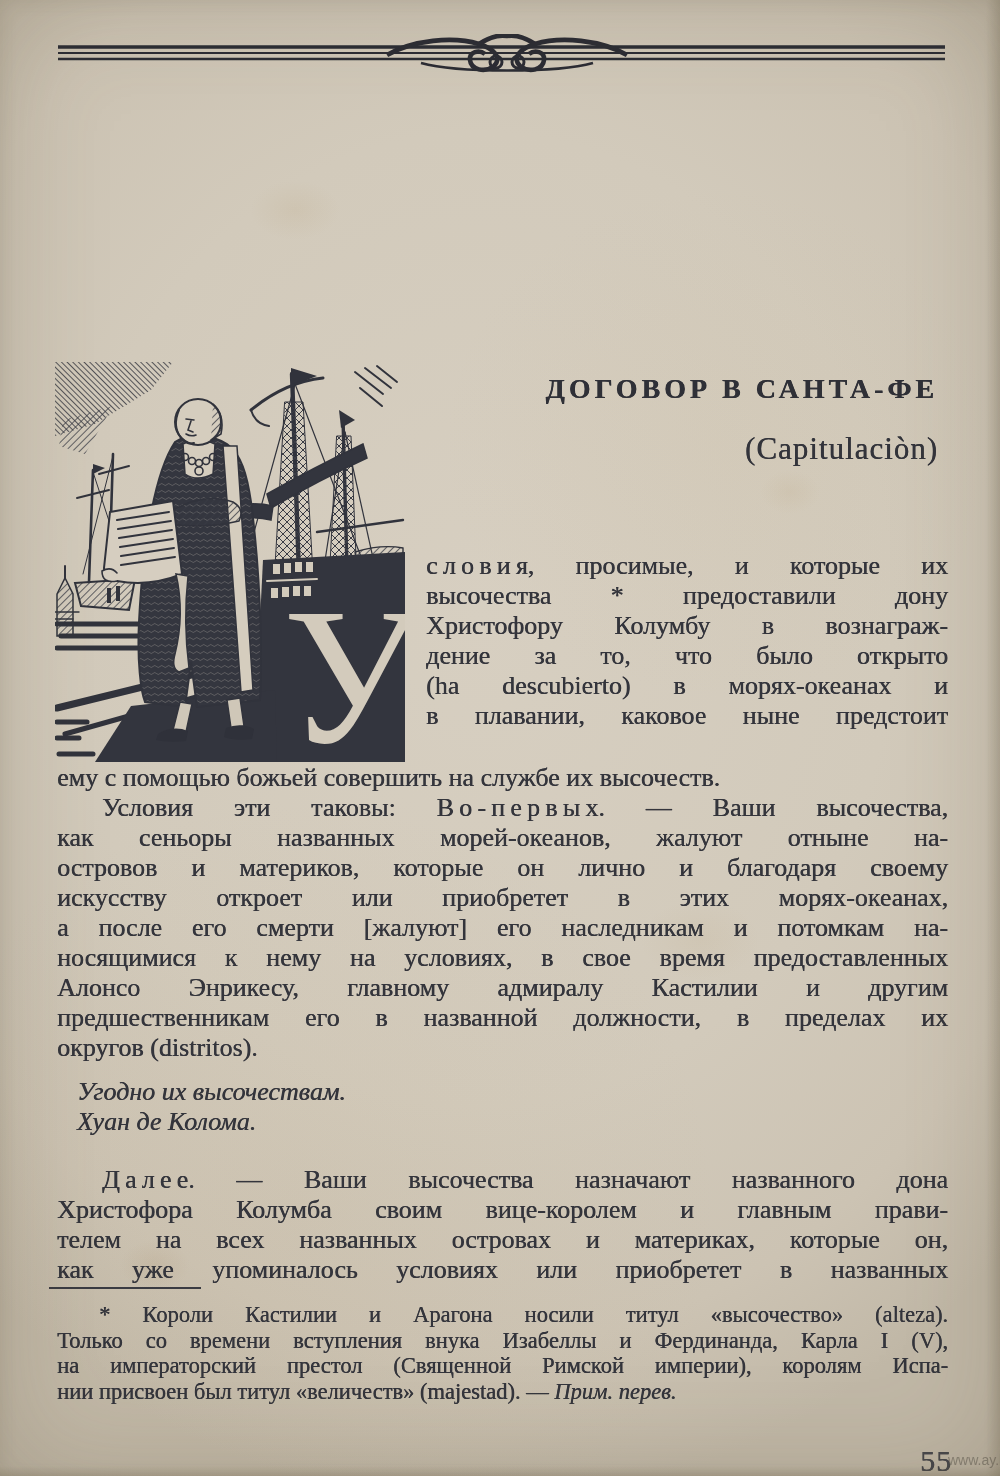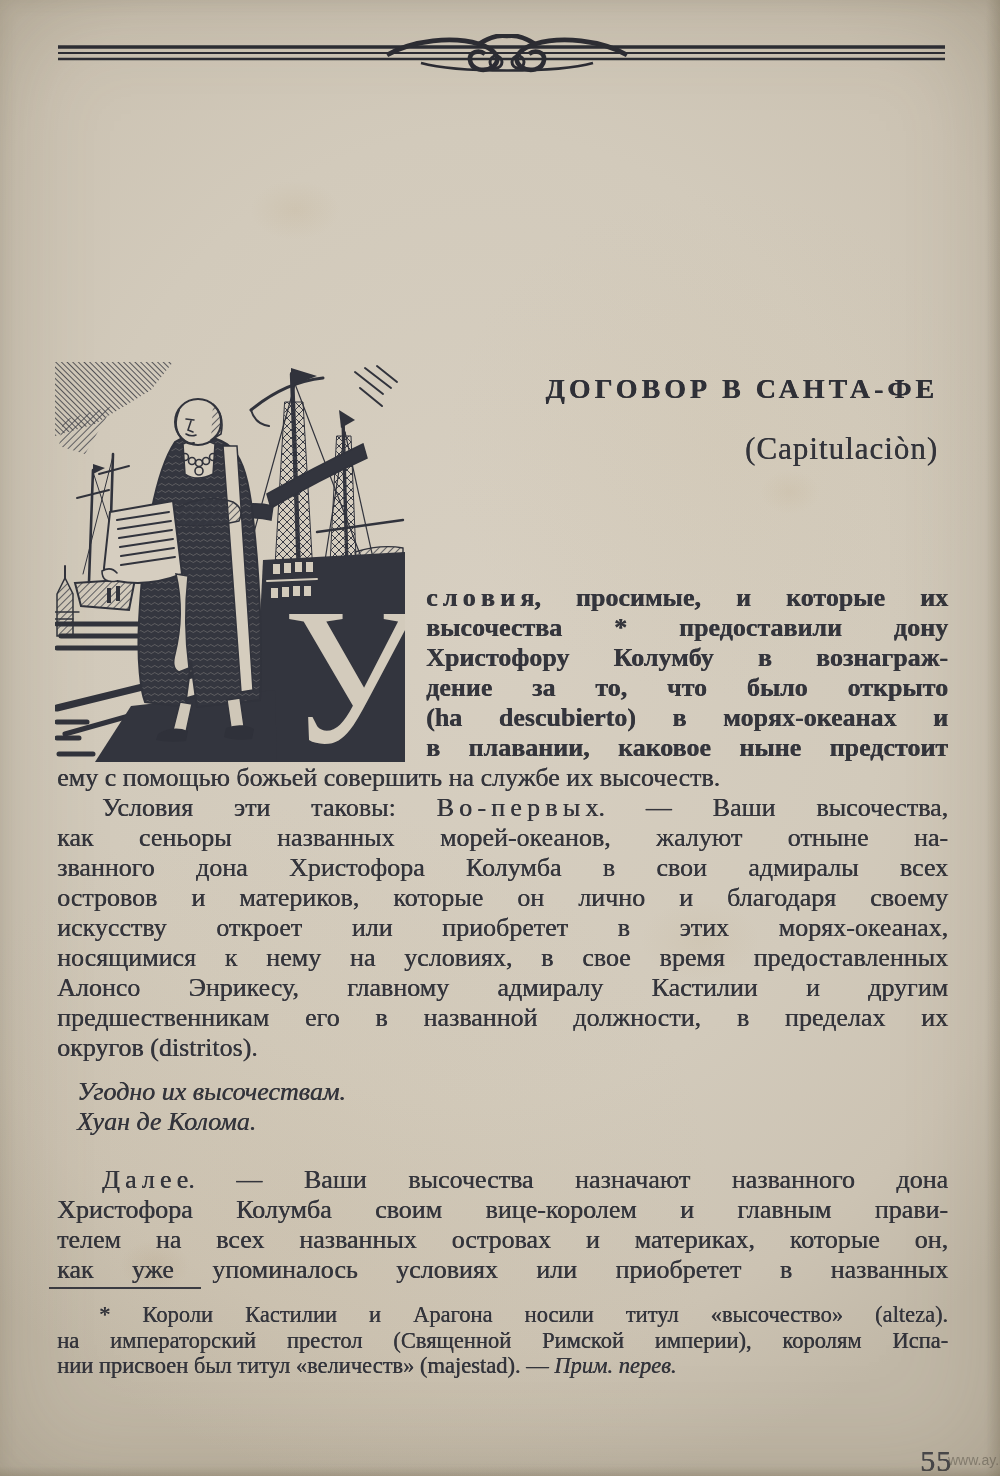--- a/index.html
+++ b/index.html
@@ -30,21 +30,21 @@
 
   .title-block{position:absolute;left:408px;top:356px;width:530px;text-align:right;margin-top:17px;}
   .title-main{font-size:28px;font-weight:bold;letter-spacing:4px;color:#2f3037;
     text-shadow:.4px 0 0 currentColor;}
   .title-sub{margin-top:26px;font-size:31px;letter-spacing:1px;color:#33343b;
     text-shadow:.4px 0 0 currentColor;}
 
   .illustration{position:absolute;left:55px;top:362px;width:350px;height:400px;}
 
   .textcol{font-size:26px;line-height:30px;text-shadow:.4px 0 0 currentColor;}
-  .intro{position:absolute;left:426px;top:583px;width:522px;font-weight:bold;}
+  .intro{position:absolute;left:426px;top:551px;width:522px;}
   .main{position:absolute;left:57px;top:763px;width:891px;}
 
   .jline{text-align:justify;text-align-last:justify;-moz-text-align-last:justify;white-space:normal;}
   .jline.last{text-align-last:left;-moz-text-align-last:left;}
   .indent::before{content:"";display:inline-block;width:45px;}
   .indent-sm::before{content:"";display:inline-block;width:42px;}
 
   .quote{margin:14px 0 0 20px;font-style:italic;}
   .para2{margin-top:28px;}
 
@@ -207,23 +207,23 @@
     <div class="jline">Христофору Колумбу в вознаграж-</div>
     <div class="jline">дение за то, что было открыто</div>
     <div class="jline">(ha descubierto) в морях-океанах и</div>
     <div class="jline">в плавании, каковое ныне предстоит</div>
   </div>
 
   <div class="textcol main">
     <div class="jline last">ему с помощью божьей совершить на службе их высочеств.</div>
     <div class="jline indent">Условия эти таковы: В о - п е р в ы х. — Ваши высочества,</div>
     <div class="jline">как сеньоры названных морей-океанов, жалуют отныне на-</div>
-    <div class="jline">званного дона Христофора Колумба в свои адмиралы всех</div>
     <div class="jline">островов и материков, которые он лично и благодаря своему</div>
     <div class="jline">искусству откроет или приобретет в этих морях-океанах,</div>
+    <div class="jline">а после его смерти [жалуют] его наследникам и потомкам на-</div>
     <div class="jline">носящимися к нему на условиях, в свое время предоставленных</div>
     <div class="jline">Алонсо Энрикесу, главному адмиралу Кастилии и другим</div>
     <div class="jline">предшественникам его в названной должности, в пределах их</div>
     <div class="jline last">округов (distritos).</div>
 
     <div class="quote">
       <div>Угодно их высочествам.</div>
       <div>Хуан де Колома.</div>
     </div>
 
@@ -231,20 +231,21 @@
       <div class="jline indent">Д а л е е. — Ваши высочества назначают названного дона</div>
       <div class="jline">Христофора Колумба своим вице-королем и главным прави-</div>
       <div class="jline">телем на всех названных островах и материках, которые он,</div>
       <div class="jline">как уже упоминалось условиях или приобретет в названных</div>
     </div>
 
     <hr class="fnrule">
 
     <div class="footnote">
       <div class="jline indent-sm">* Короли Кастилии и Арагона носили титул «высочество» (alteza).</div>
+      <div class="jline">Только со времени вступления внука Изабеллы и Фердинанда, Карла I (V),</div>
       <div class="jline">на императорский престол (Священной Римской империи), королям Испа-</div>
       <div class="jline last"><span>нии присвоен был титул «величеств» (majestad). — </span><span class="italic">Прим. перев.</span></div>
     </div>
   </div>
 
   <div class="pagenum">55</div>
   <div class="watermark">www.ay.by</div>
 
   <div class="vignette"></div>
   <div class="edge-right"></div>

